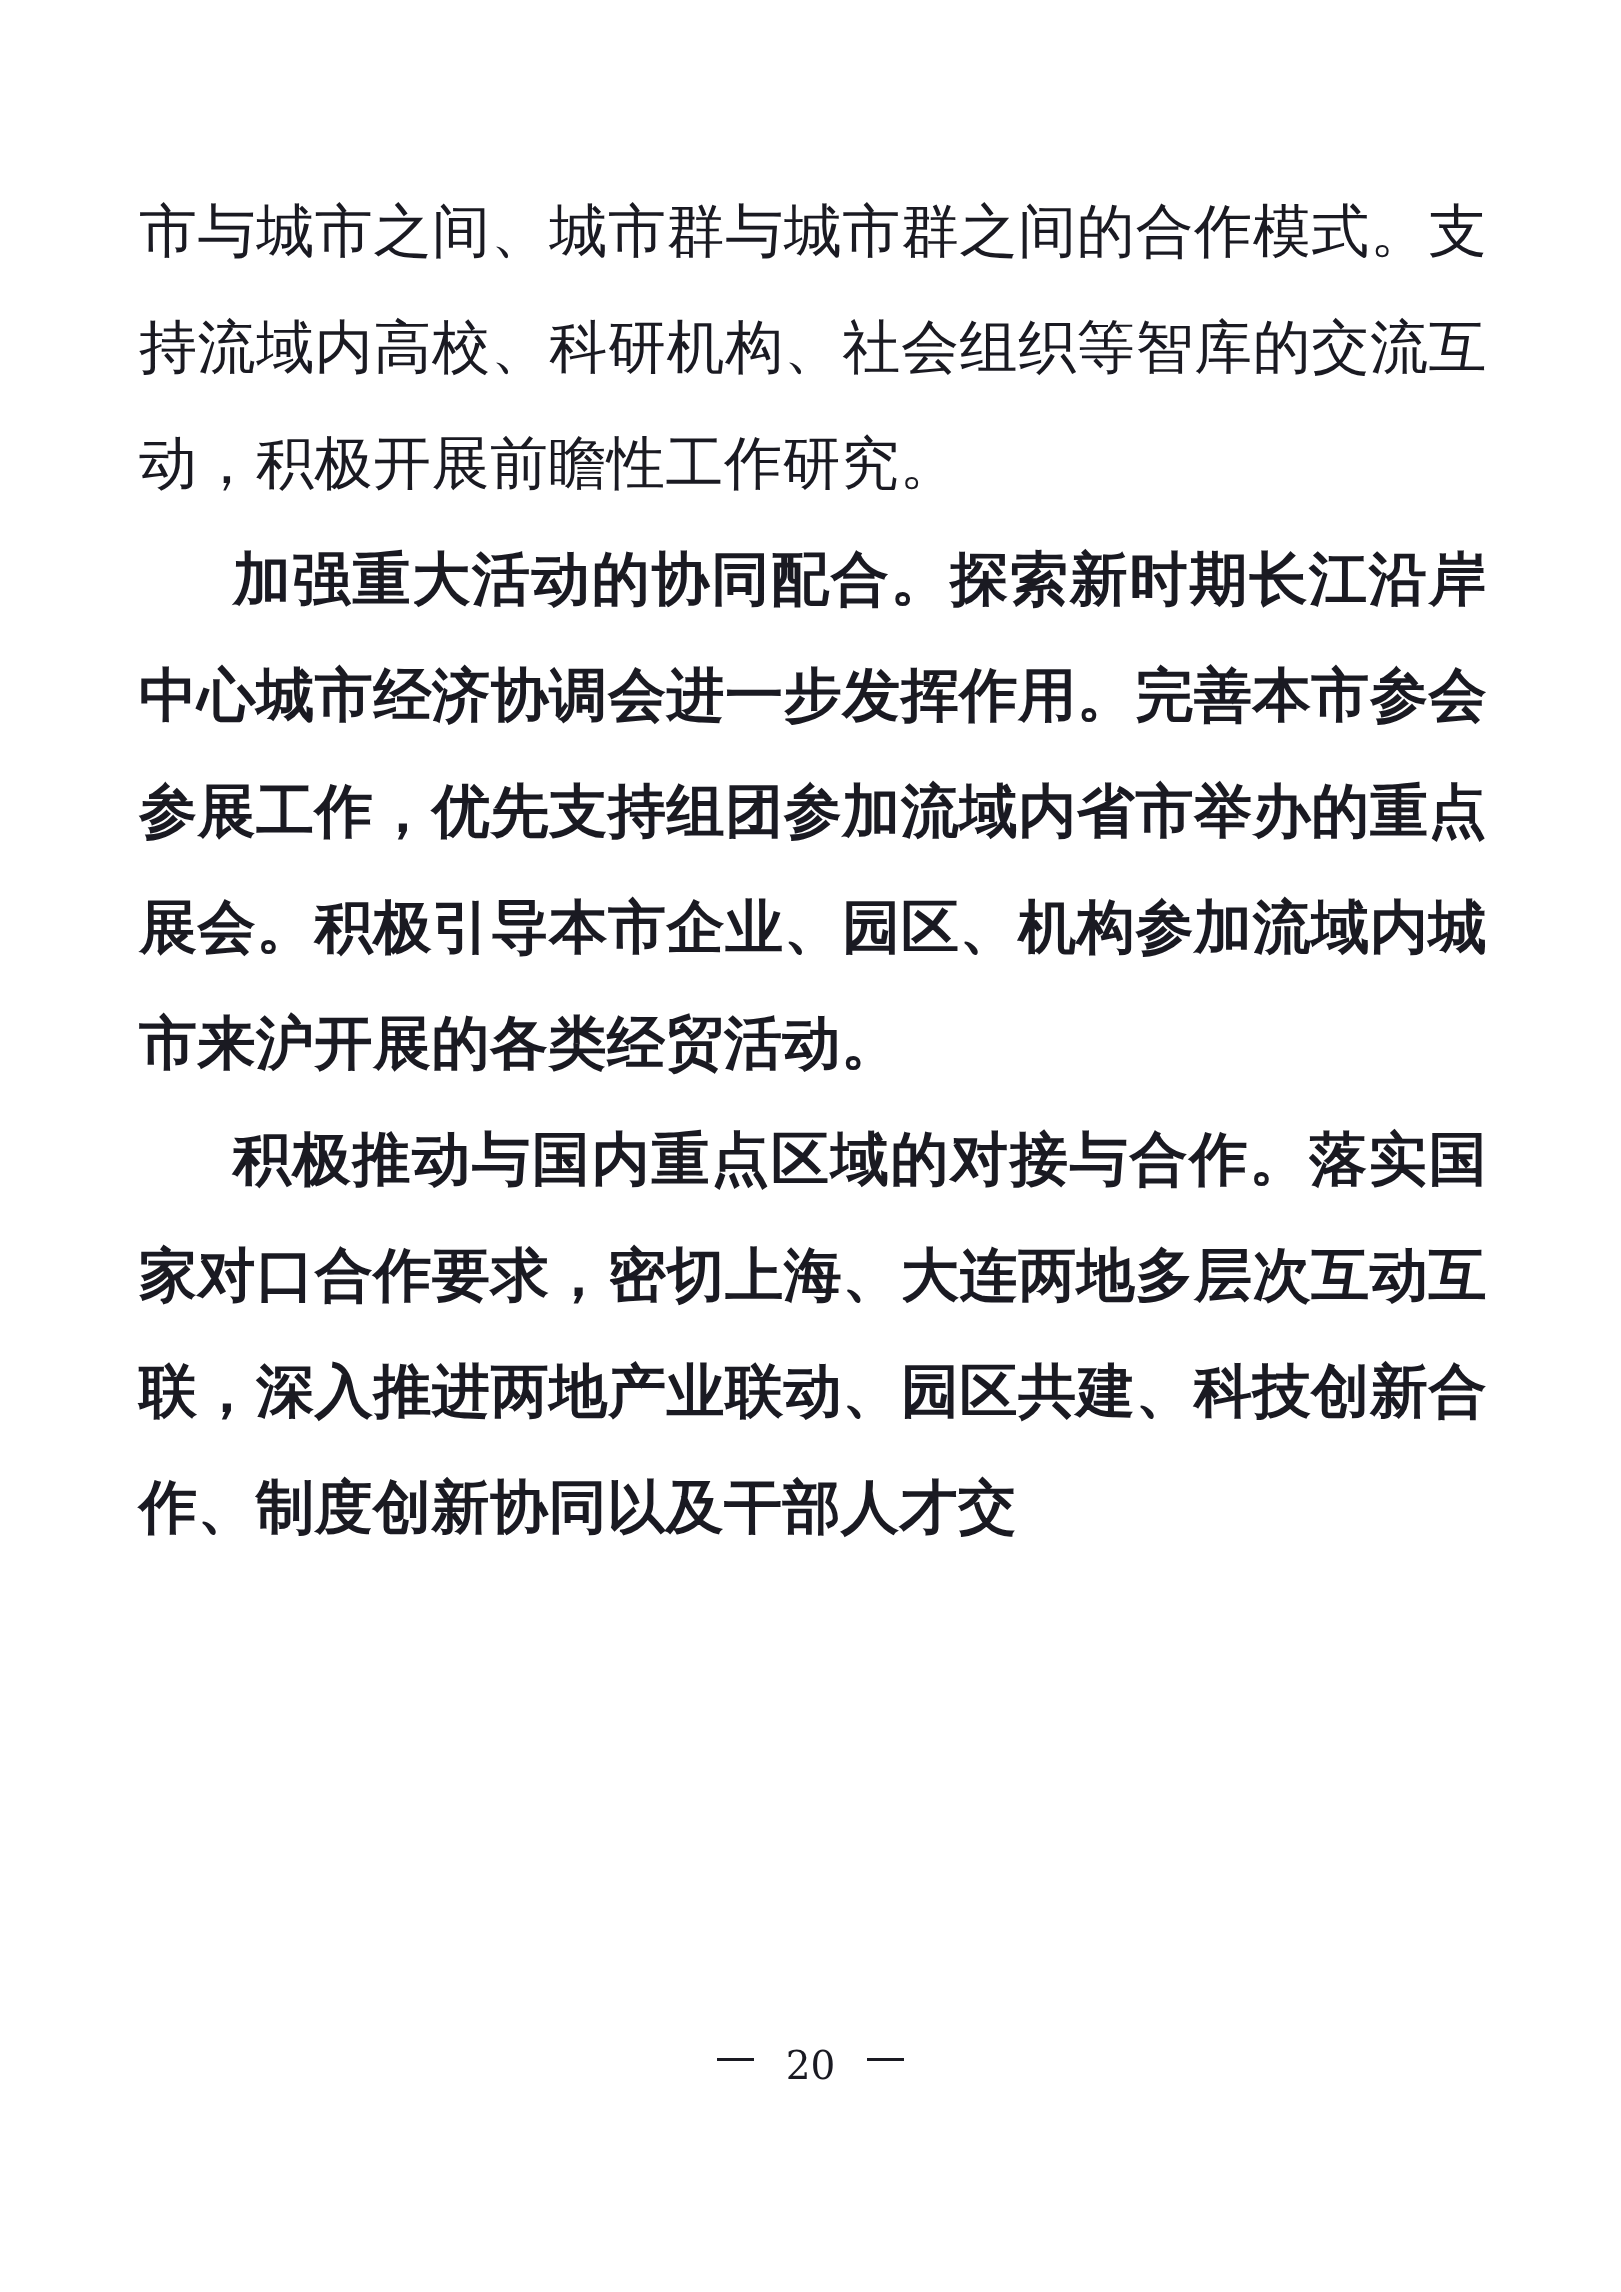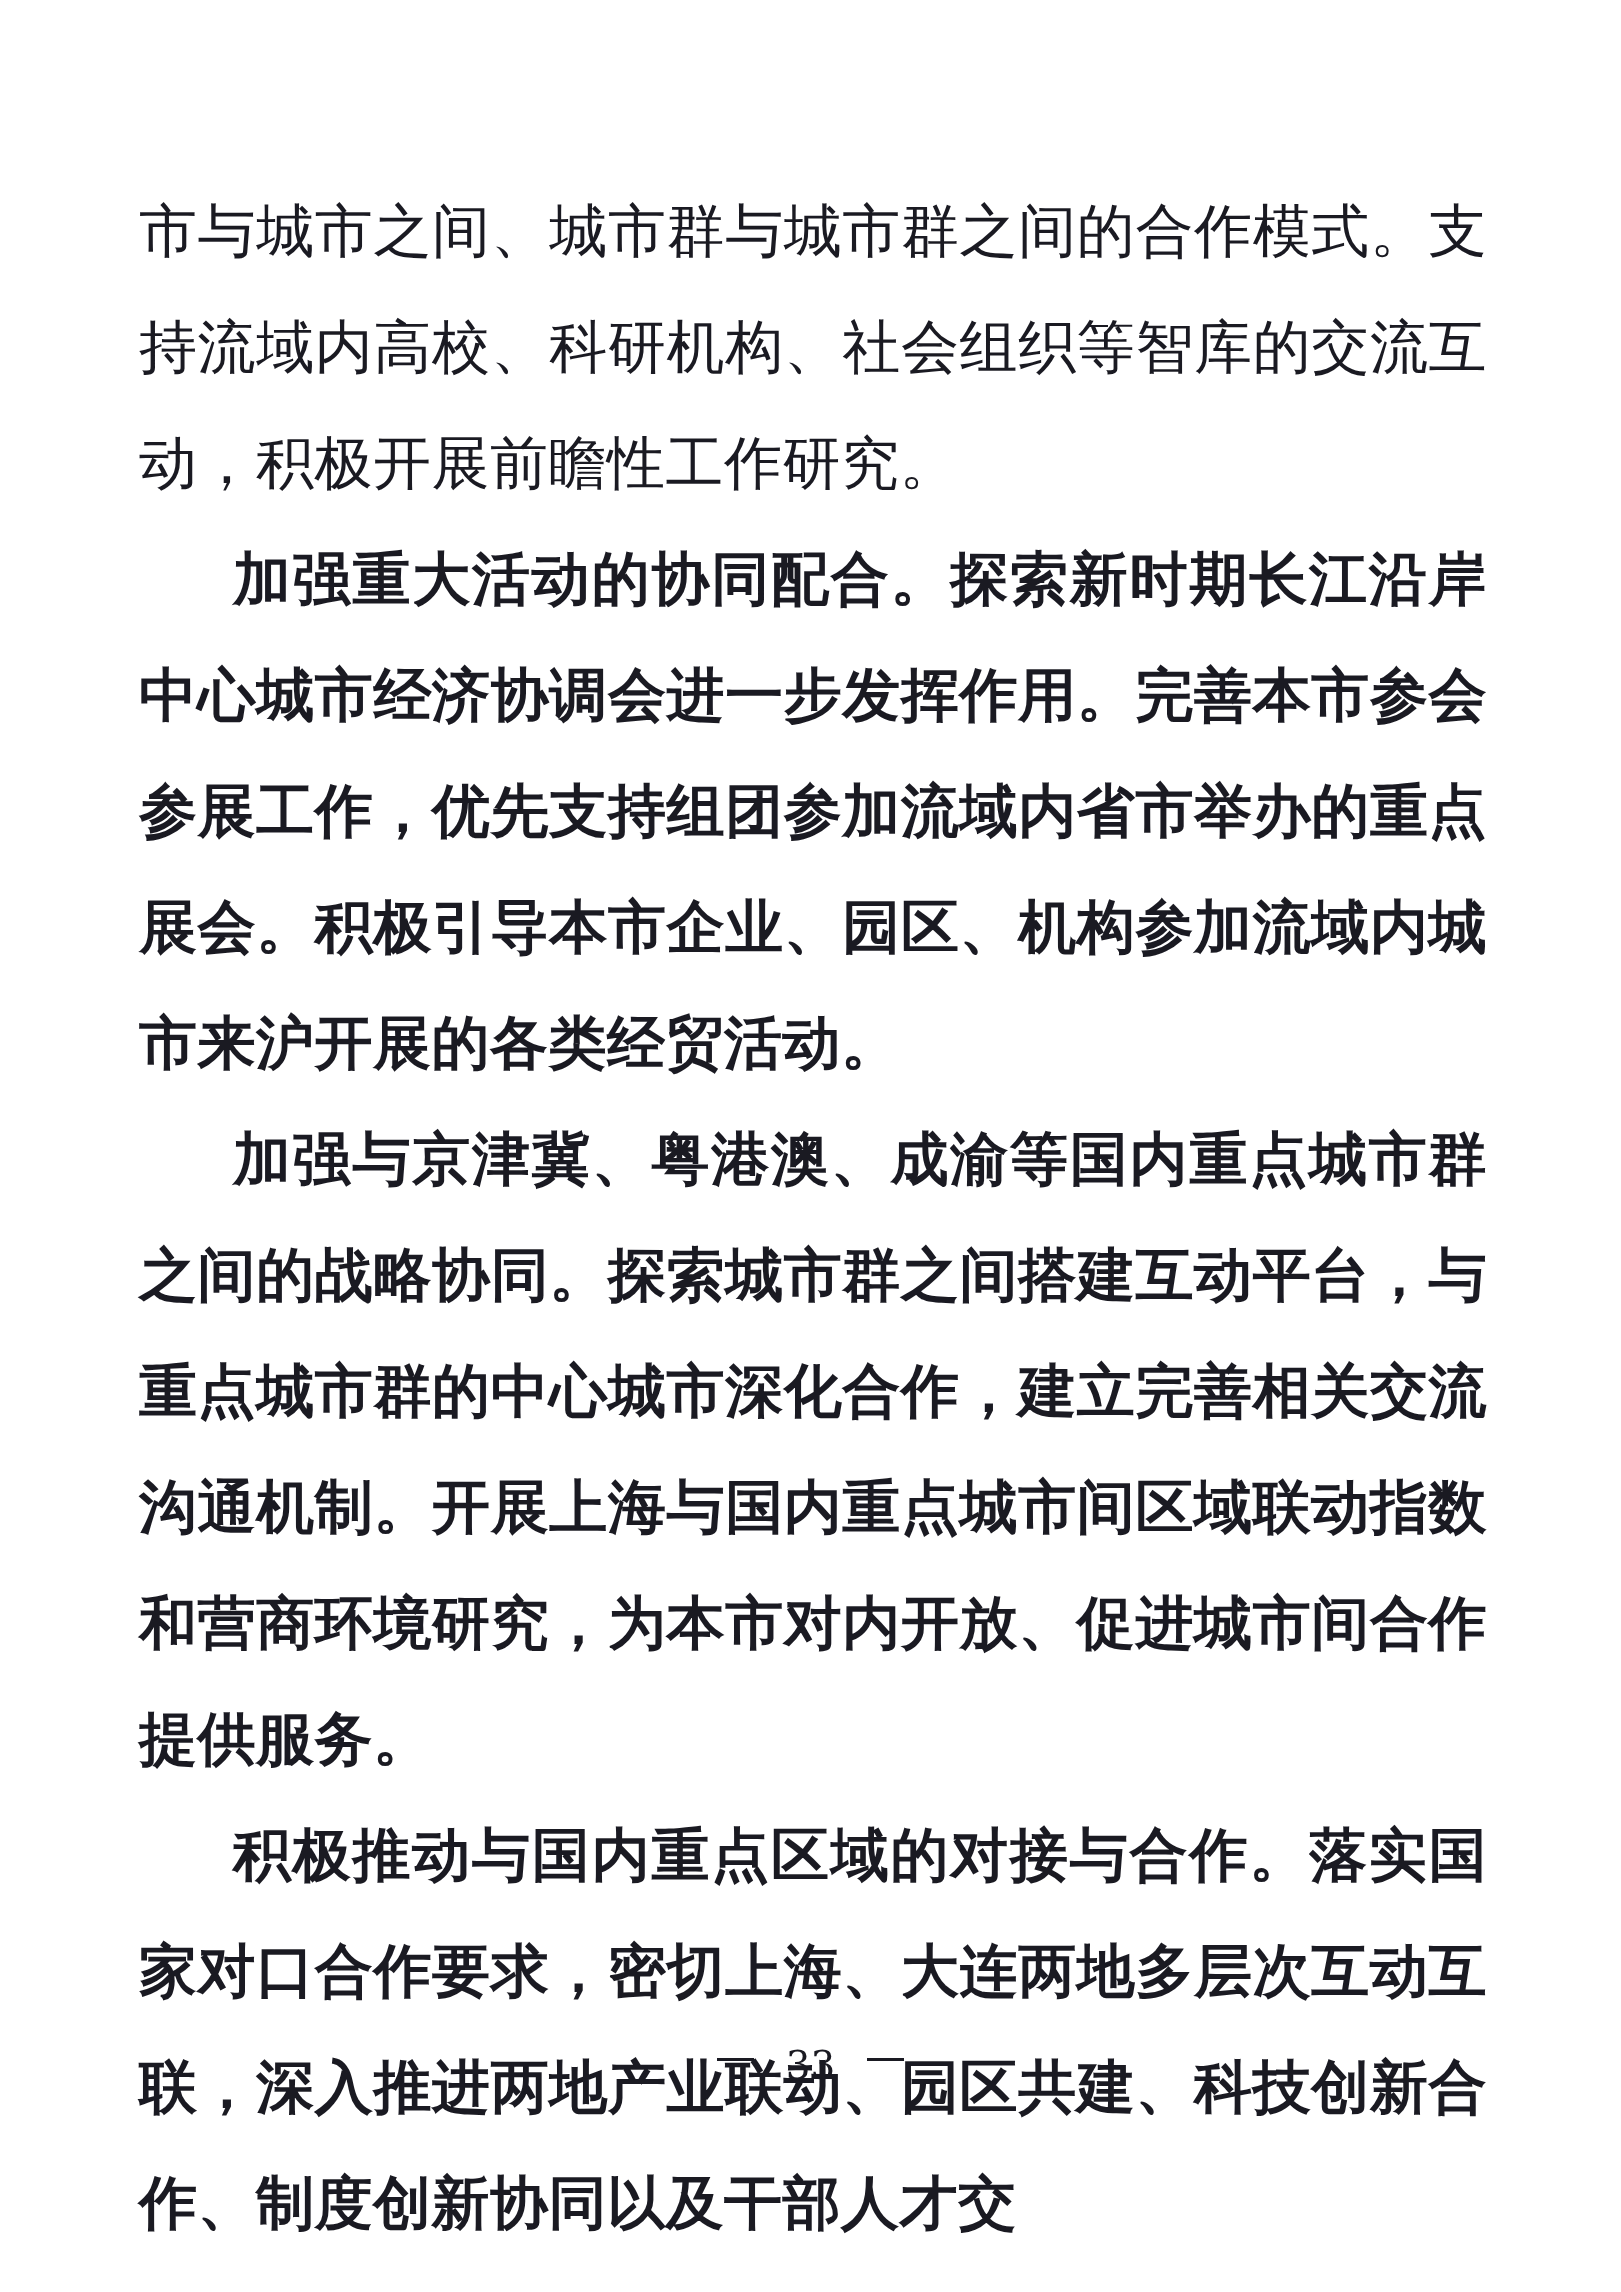--- a/index.html
+++ b/index.html
@@ -91,26 +91,25 @@
 <div class="page">
 
   <div class="body-col">
 
     <p class="para">市与城市之间、城市群与城市群之间的合作模式。支持流域内高校、科研机构、社会组织等智库的交流互动，积极开展前瞻性工作研究。</p>
 
     <p class="para indent">加强重大活动的协同配合。探索新时期长江沿岸中心城市经济协调会进一步发挥作用。完善本市参会参展工作，优先支持组团参加流域内省市举办的重点展会。积极引导本市企业、园区、机构参加流域内城市来沪开展的各类经贸活动。</p>
 
 
 
-    <p class="para indent">加强与京津冀、粤港澳、成渝等国内重点城市群之间的战略协同。探索城市群之间搭建互动平台，与重点城市群的中心城市深化合作，建立完善相关交流沟通机制。开展上海与国内重点城市间区域联动指数和营商环境研究，为本市对内开放、促进城市间合作提供服务。</p>
 
     <p class="para indent">积极推动与国内重点区域的对接与合作。落实国家对口合作要求，密切上海、大连两地多层次互动互联，深入推进两地产业联动、园区共建、科技创新合作、制度创新协同以及干部人才交</p>
 
   </div>
 
   <div class="footer">
     <span class="dash"></span>
-    <span class="pnum">33</span>
+    <span class="pnum">20</span>
     <span class="dash"></span>
   </div>
 
 </div>
 
 
 </body></html>

